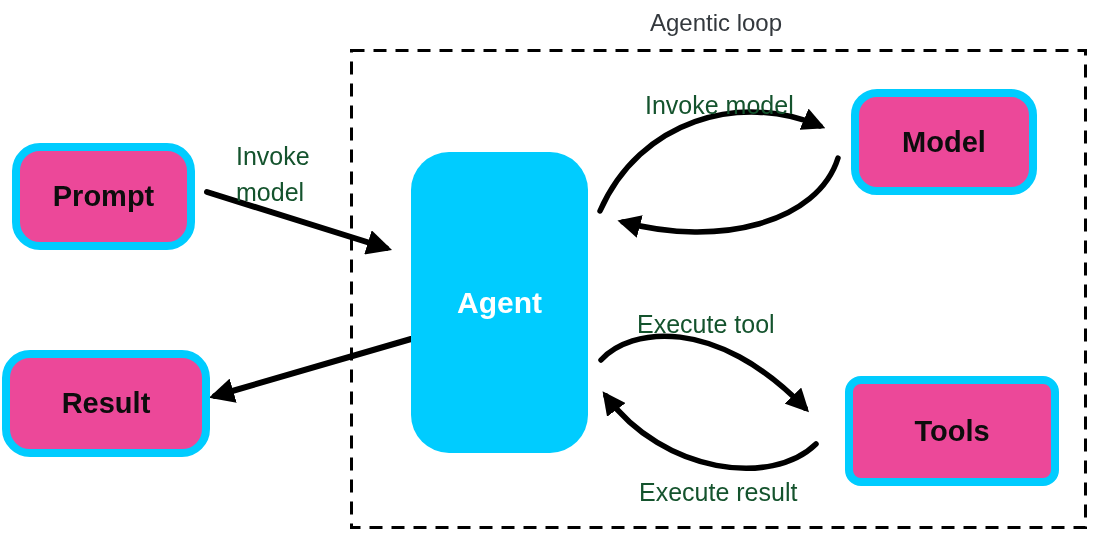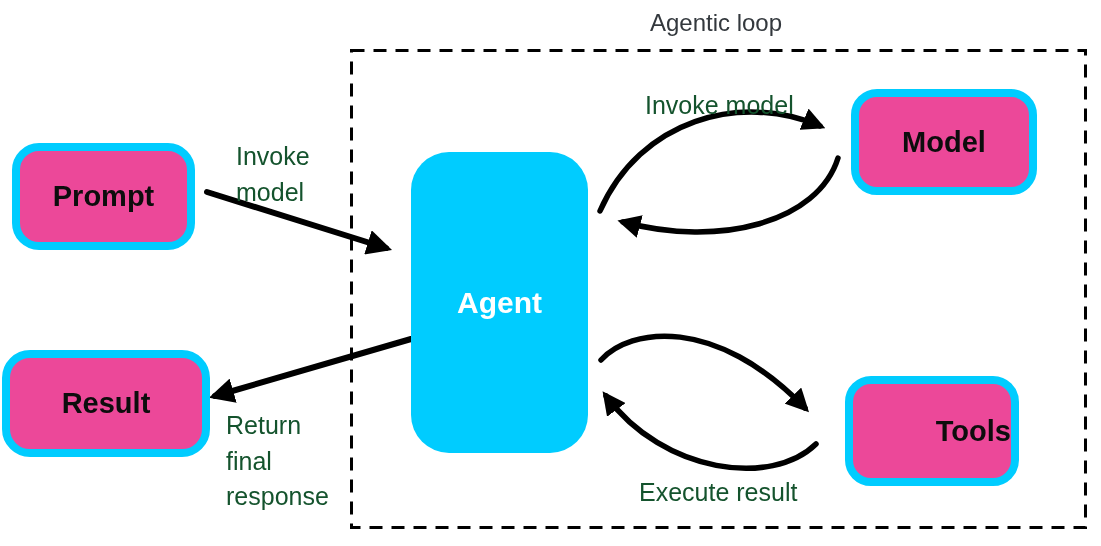--- a/index.html
+++ b/index.html
@@ -41,25 +41,25 @@
     border: 8px solid var(--accent, #00CCFF);
     border-radius: 28px;
     font-size: 29px;
   }
   .node.filled {
     background: var(--accent, #00CCFF);
     border-radius: 38px;
     color: #ffffff;
     font-size: 30px;
   }
-  #node-prompt { left: 12px;  top: 143px; width: 183px; height: 107px; border-radius: 27px; }
+  #node-prompt { left: 12px;  top: 143px; width: 183px; height: 107px; }
   #node-result { left: 2px;  top: 350px; width: 208px; height: 107px; }
   #node-agent  { left: 411px; top: 152px; width: 177px; height: 301px; }
   #node-model  { left: 851px; top: 89px;  width: 186px; height: 106px; border-radius: 26px; }
-  #node-tools  { left: 845px; top: 376px; width: 174px; height: 110px; border-radius: 26px; justify-content: flex-end; }
+  #node-tools  { left: 845px; top: 376px; width: 214px; height: 110px; border-radius: 16px; }
   .edge-label {
     position: absolute;
     font-size: 25px;
     line-height: 1.42;
     color: #14532d;
     white-space: pre-line;
   }
   #label-invoke-agent          { left: 236px; top: 139px; }
   #label-return-final-response { left: 226px; top: 408px; }
   #label-invoke-model          { left: 645px; top: 88px;  }
@@ -115,19 +115,17 @@
   <div class="node outlined" id="node-model">
     <span>Model</span>
   </div>
 
   <div class="node outlined" id="node-tools">
     <span>Tools</span>
   </div>
 
   <div class="edge-label" id="label-invoke-agent">Invoke
 model</div>
-  <div class="edge-label" id="label-return-final-response">Return
-final
-response</div>
   <div class="edge-label" id="label-invoke-model">Invoke model</div>
+  <div class="edge-label" id="label-execute-tool">Execute tool</div>
   <div class="edge-label" id="label-return-result">Execute result</div>
 
 </div>
 
 </body></html>

